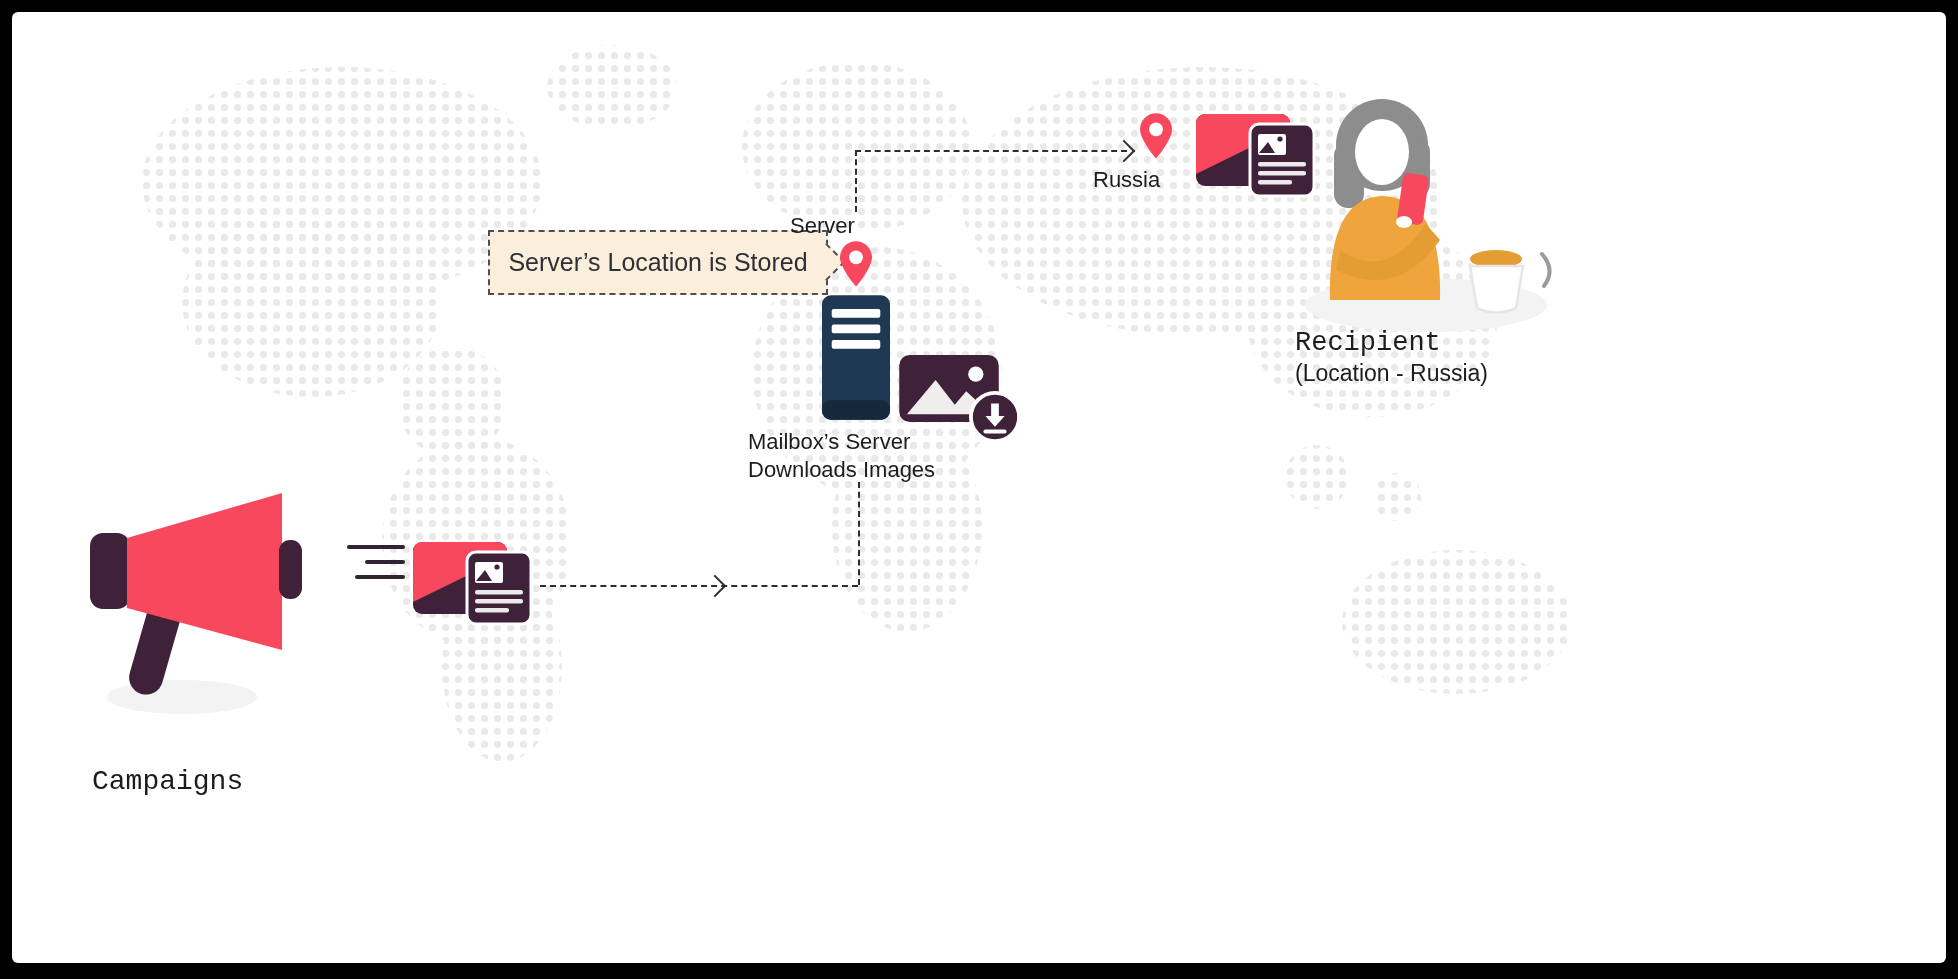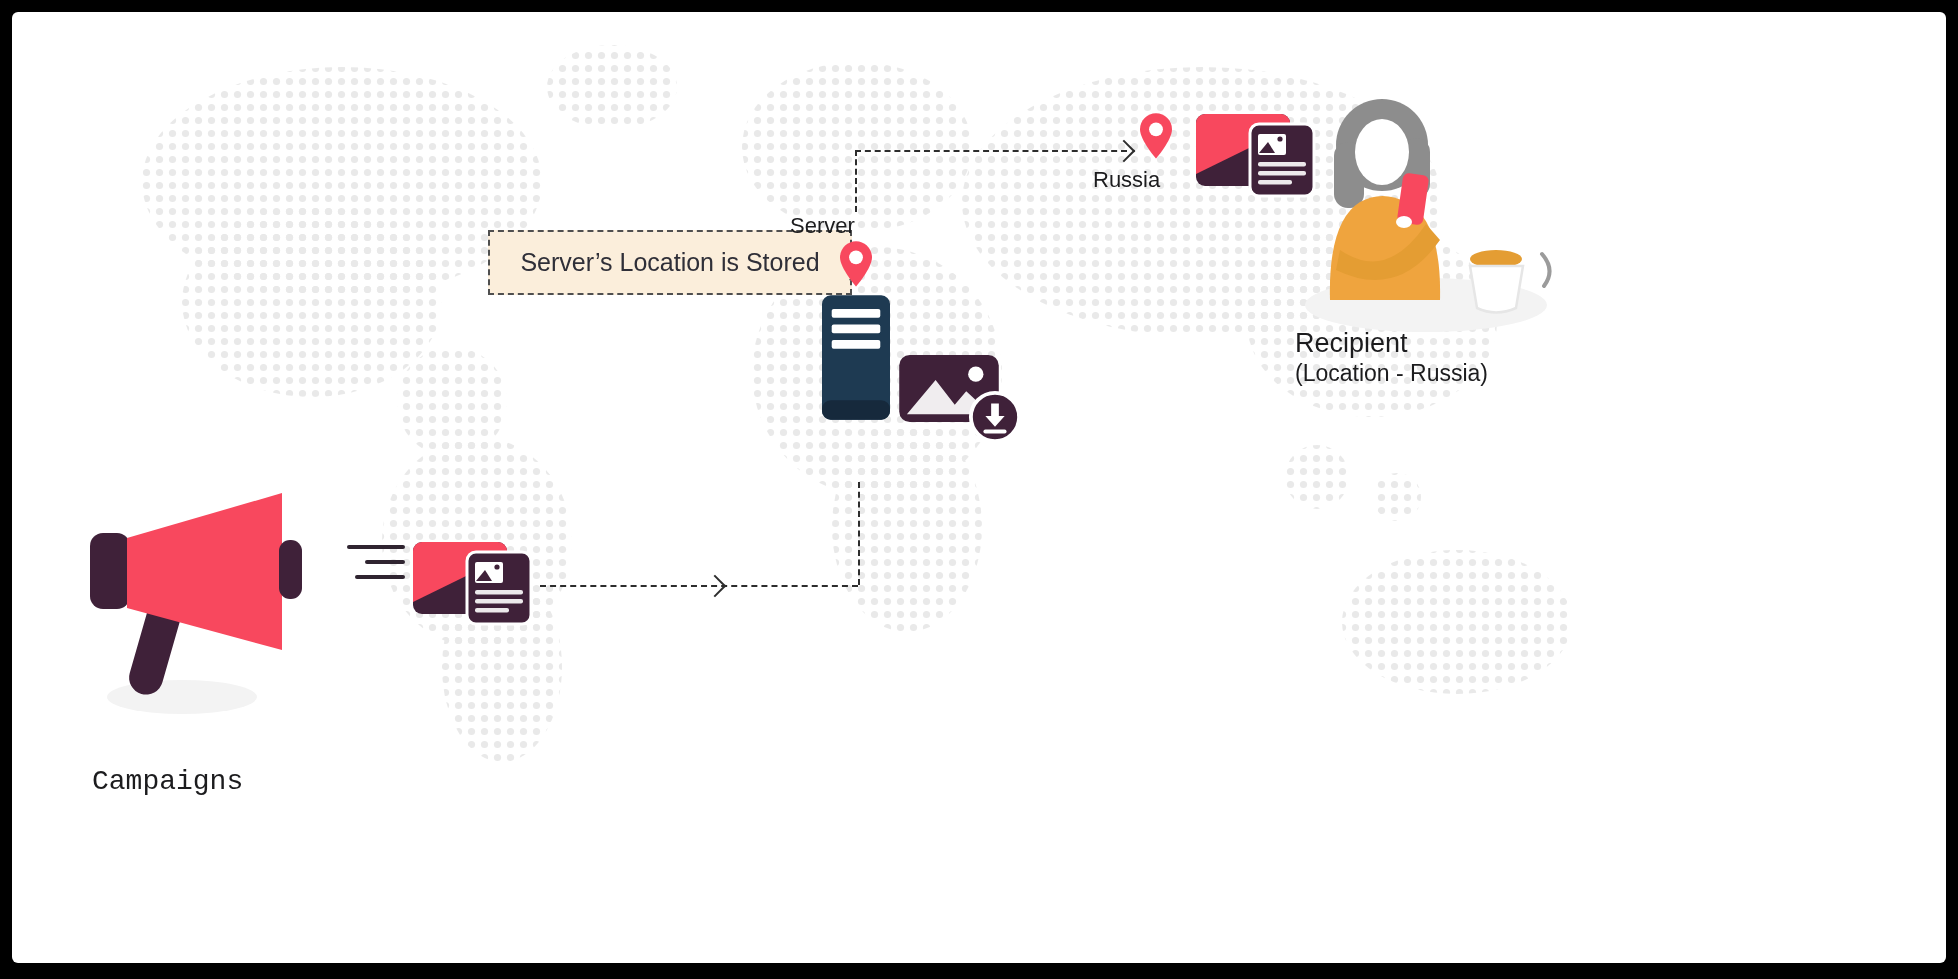--- a/index.html
+++ b/index.html
@@ -16,21 +16,21 @@
   .lbl-loc{font-size:22px;}
   .lbl-recipient{font-size:27px;}
   .lbl-recipient-sub{font-size:23px;}
   
   .hline{border-top:2px dashed var(--line-dark,#2d2d2d);height:0;}
   .vline{border-left:2px dashed var(--line-dark,#2d2d2d);width:0;}
   .chev{width:14px;height:14px;border-top:2.5px solid var(--line-dark,#2d2d2d);
         border-right:2.5px solid var(--line-dark,#2d2d2d);transform:rotate(45deg);}
   
   .callout{background:var(--callout-bg,#FBEEDB);border:2px dashed var(--callout-border,#4f4f4f);
-           width:312px;padding:14px 24px;text-align:center;color:#2f2f38;font-size:25px;line-height:1.3;}
+           width:312px;padding:14px 12px;text-align:center;color:#2f2f38;font-size:25px;line-height:1.3;}
   .callout-tip{position:absolute;right:-14px;top:50%;width:25px;height:25px;
                background:var(--callout-bg,#FBEEDB);
                border-top:2px dashed var(--callout-border,#4f4f4f);
                border-right:2px dashed var(--callout-border,#4f4f4f);
                transform:translateY(-50%) rotate(45deg);}
   
   .speed{display:flex;flex-direction:column;align-items:flex-end;gap:11px;width:60px;}
   .speed div{height:4px;border-radius:2px;background:#2F2430;}
   
   .f-red{fill:var(--accent-red,#F8485E);}
@@ -127,20 +127,24 @@
     <svg class="abs" style="left:886px;top:343px;" width="102" height="67" viewBox="0 0 104 70">
       <rect x="0" y="0" width="104" height="70" rx="11" class="f-plum"></rect>
       <circle cx="80" cy="20" r="8" class="f-white"></circle>
       <polygon points="8,62 38,26 58,52 70,38 96,62" fill="#ffffff" opacity="0.92"></polygon>
     </svg>
     <svg class="abs" style="left:956px;top:378px;" width="54" height="54" viewBox="0 0 56 56">
       <circle cx="28" cy="28" r="25" class="f-plum" stroke="#ffffff" stroke-width="4"></circle>
       <polygon points="28,38 18,27 24,27 24,14 32,14 32,27 38,27" class="f-white"></polygon>
       <rect x="16" y="41" width="24" height="4" rx="2" class="f-white"></rect>
     </svg>
+    <div class="abs label lbl-caption" style="left:736px;top:416px;width:245px;">
+      <div>Mailbox’s Server</div>
+      <div>Downloads Images</div>
+    </div>
 
     <div class="abs vline" style="left:843px;top:138px;height:62px;"></div>
     <div class="abs hline" style="left:843px;top:138px;width:272px;"></div>
     <div class="abs chev" style="left:1104px;top:131px;"></div>
 
     <svg class="abs" style="left:1128px;top:101px;" width="32" height="46" viewBox="0 0 24 34">
       <path class="f-red" d="M12 0C5.4 0 0 5.4 0 12c0 8.2 12 22 12 22s12-13.8 12-22C24 5.4 18.6 0 12 0z"></path>
       <circle cx="12" cy="12" r="5.2" class="f-white"></circle>
     </svg>
     <div class="abs label lbl-loc" style="left:1081px;top:155px;width:125px;">Russia</div>
@@ -174,17 +178,17 @@
 
       <path d="M38,160 Q85,192 124,134 L138,150 Q96,210 34,180 Z" class="f-orange2"></path>
 
       <rect x="98" y="84" width="26" height="50" rx="6" class="f-red" transform="rotate(8 111 109)"></rect>
       <ellipse cx="102" cy="132" rx="8" ry="6" class="f-white"></ellipse>
 
       <ellipse cx="194" cy="169" rx="26" ry="9" class="f-orange2"></ellipse>
       <path d="M168,176 L221,176 L214,218 Q194,227 175,218 Z" fill="#ffffff" stroke="#e6e6e6" stroke-width="2.5"></path>
       <path d="M240,164 Q254,180 242,196" fill="none" stroke="#9b9b9b" stroke-width="4" stroke-linecap="round"></path>
     </svg>
-    <div class="abs label lbl-recipient" style="left:1283px;top:316px;width:225px;">Recipient</div>
+    <div class="abs label lbl-recipient" style="left:1283px;top:316px;width:225px;font-family:Liberation Mono, monospace;">Recipient</div>
     <div class="abs label lbl-recipient-sub" style="left:1283px;top:348px;width:225px;">(Location - Russia)</div>
 
   </div>
 </div>
 
 </body></html>

